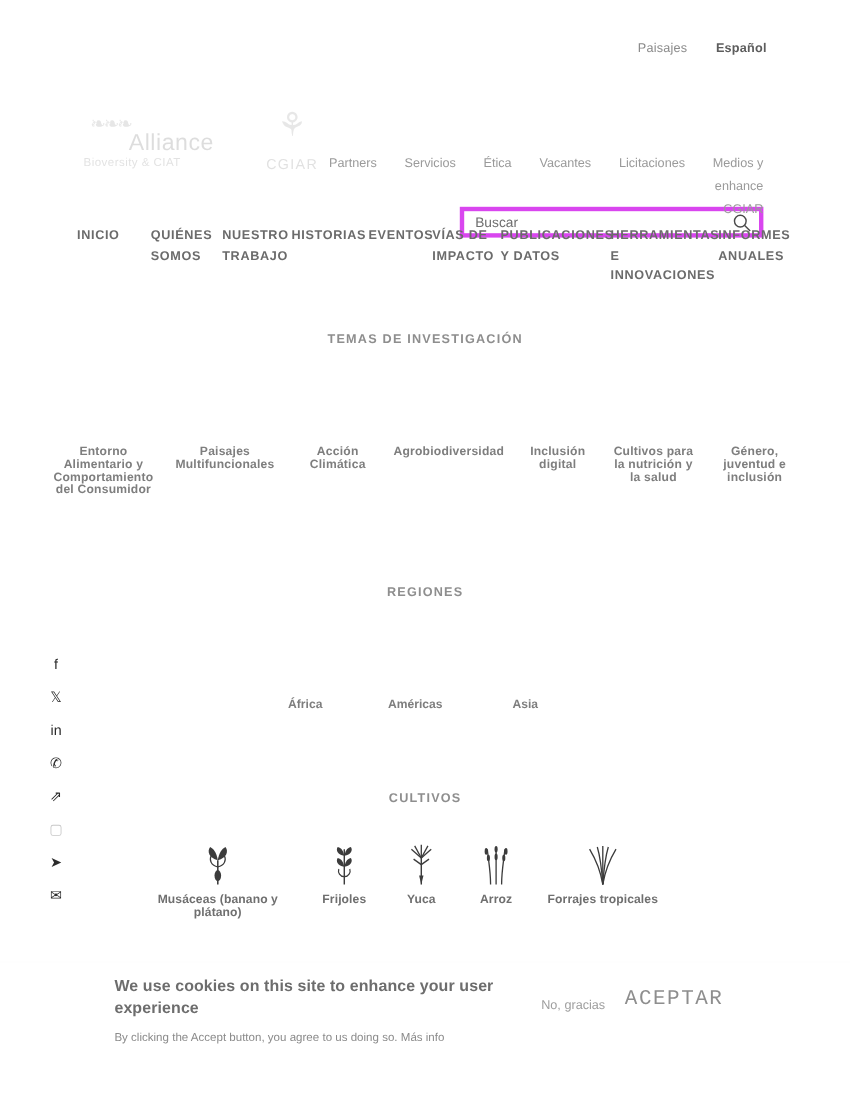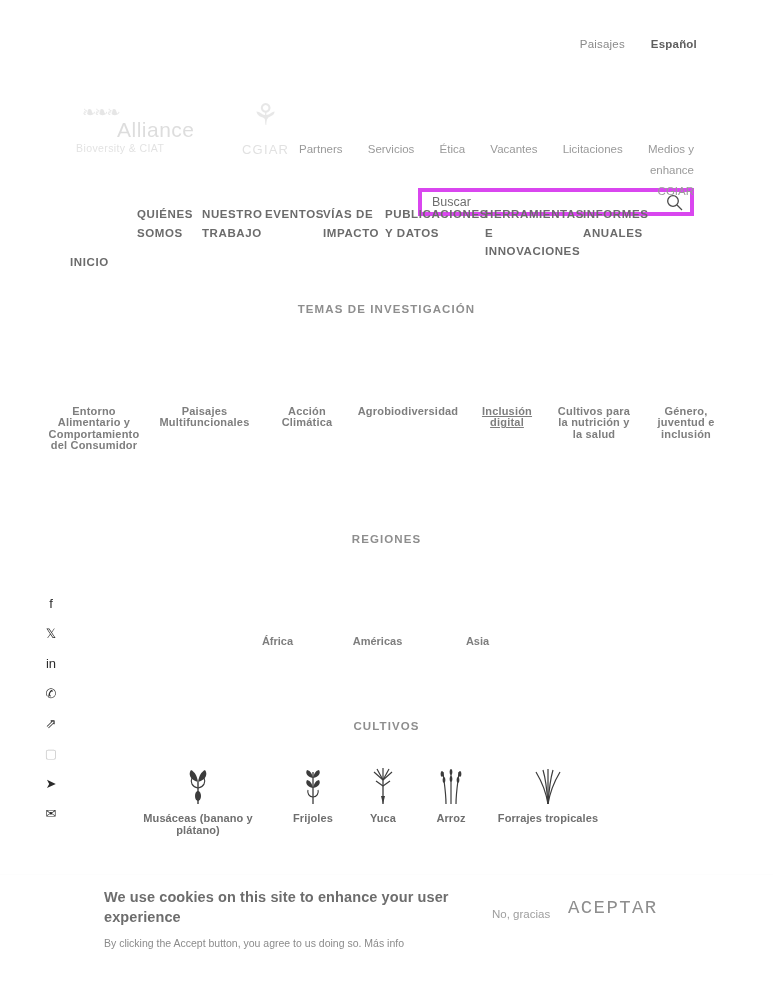--- a/index.html
+++ b/index.html
@@ -157,21 +157,21 @@
     font-size: 11.5px;
     letter-spacing: .6px;
     color: #6b6b6b;
   }
   .nav-item {
     font-weight: bold;
     line-height: 18.5px;
     color: #6b6b6b;
     white-space: pre-line;
   }
-  .nav-w1 { width: 67px; margin-top: 48px; }
+  .nav-w1 { width: 67px; }
   .nav-w2 { width: 65px; }
   .nav-w3 { width: 63px; }
   .nav-w4 { width: 70px; }
   .nav-w6 { width: 62px; }
   .nav-w7 { width: 58px; }
   .nav-w8 { width: 100px; }
   .nav-w9 { width: 98px; }
   .nav-w10 { width: 62px; }
 
   
@@ -207,21 +207,21 @@
   }
   .topic .icon-slot {
     height: 36px;
     display: block;
   }
   .topic .lbl { display: block; padding: 0 4px; }
   .tw1 { width: 108px; }
   .tw2 { width: 113px; }
   .tw3 { width: 92px; }
   .tw4 { width: 110px; }
-  .tw5 { width: 88px; text-decoration: underline; }
+  .tw5 { width: 88px; }
   .tw6 { width: 86px; }
   .tw7 { width: 98px; }
 
   
   .regions {
     position: absolute;
     top: 600px;
     left: 0;
     width: 755px;
     display: flex;
@@ -386,20 +386,21 @@
     <a>CGIAR</a>
   </div>
 </div>
 
 <nav class="main-nav">
   <div class="nav-item nav-w1">INICIO</div>
   <div class="nav-item nav-w2">QUIÉNES
 SOMOS</div>
   <div class="nav-item nav-w3">NUESTRO
 TRABAJO</div>
+  <div class="nav-item nav-w4">HISTORIAS</div>
   <div class="nav-item nav-w7">EVENTOS</div>
   <div class="nav-item nav-w6">VÍAS DE
 IMPACTO</div>
   <div class="nav-item nav-w8">PUBLICACIONES
 Y DATOS</div>
   <div class="nav-item nav-w9">HERRAMIENTAS
 E
 INNOVACIONES</div>
   <div class="nav-item nav-w10">INFORMES
 ANUALES</div>

